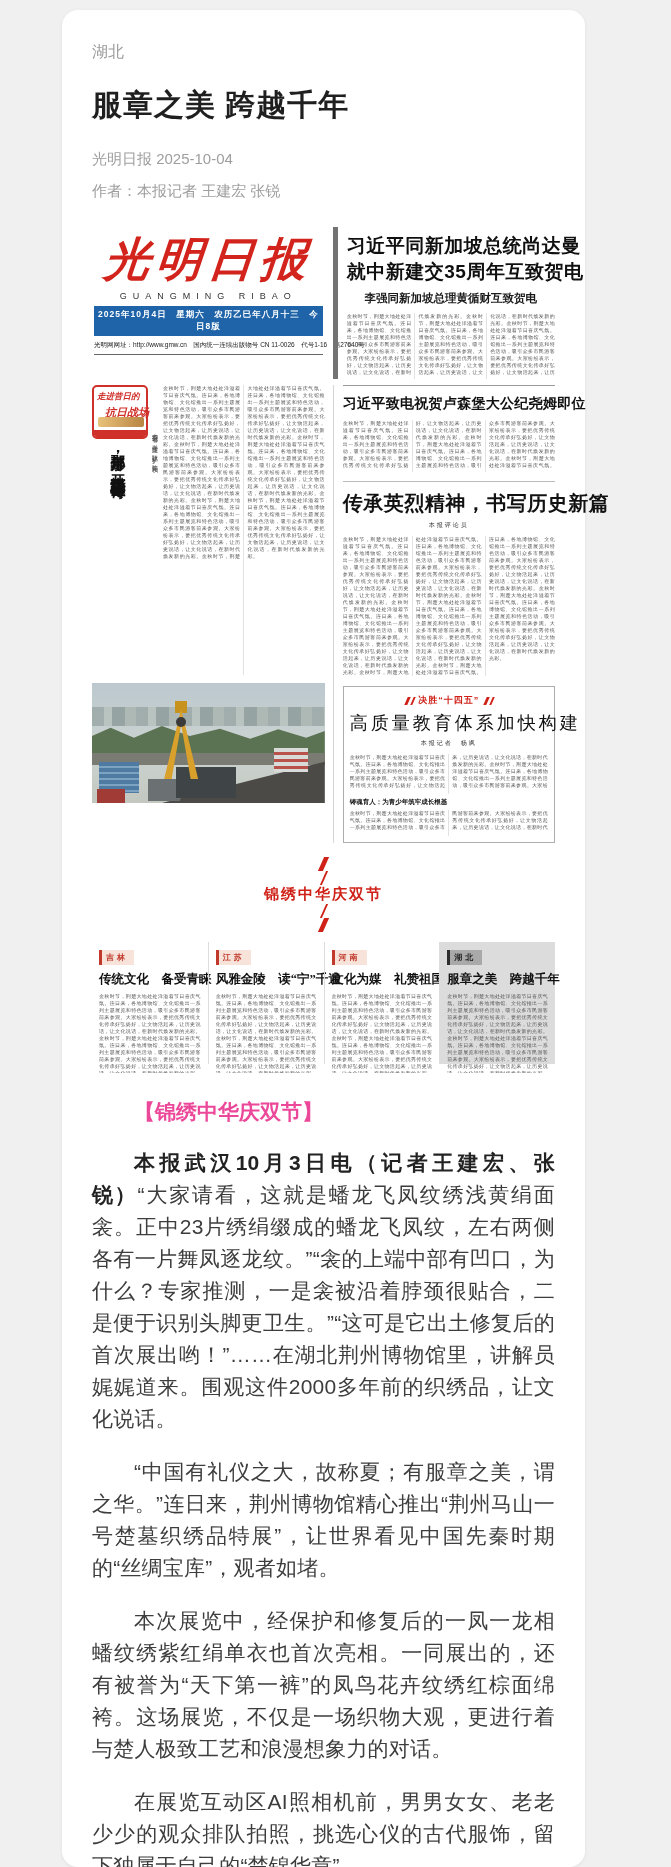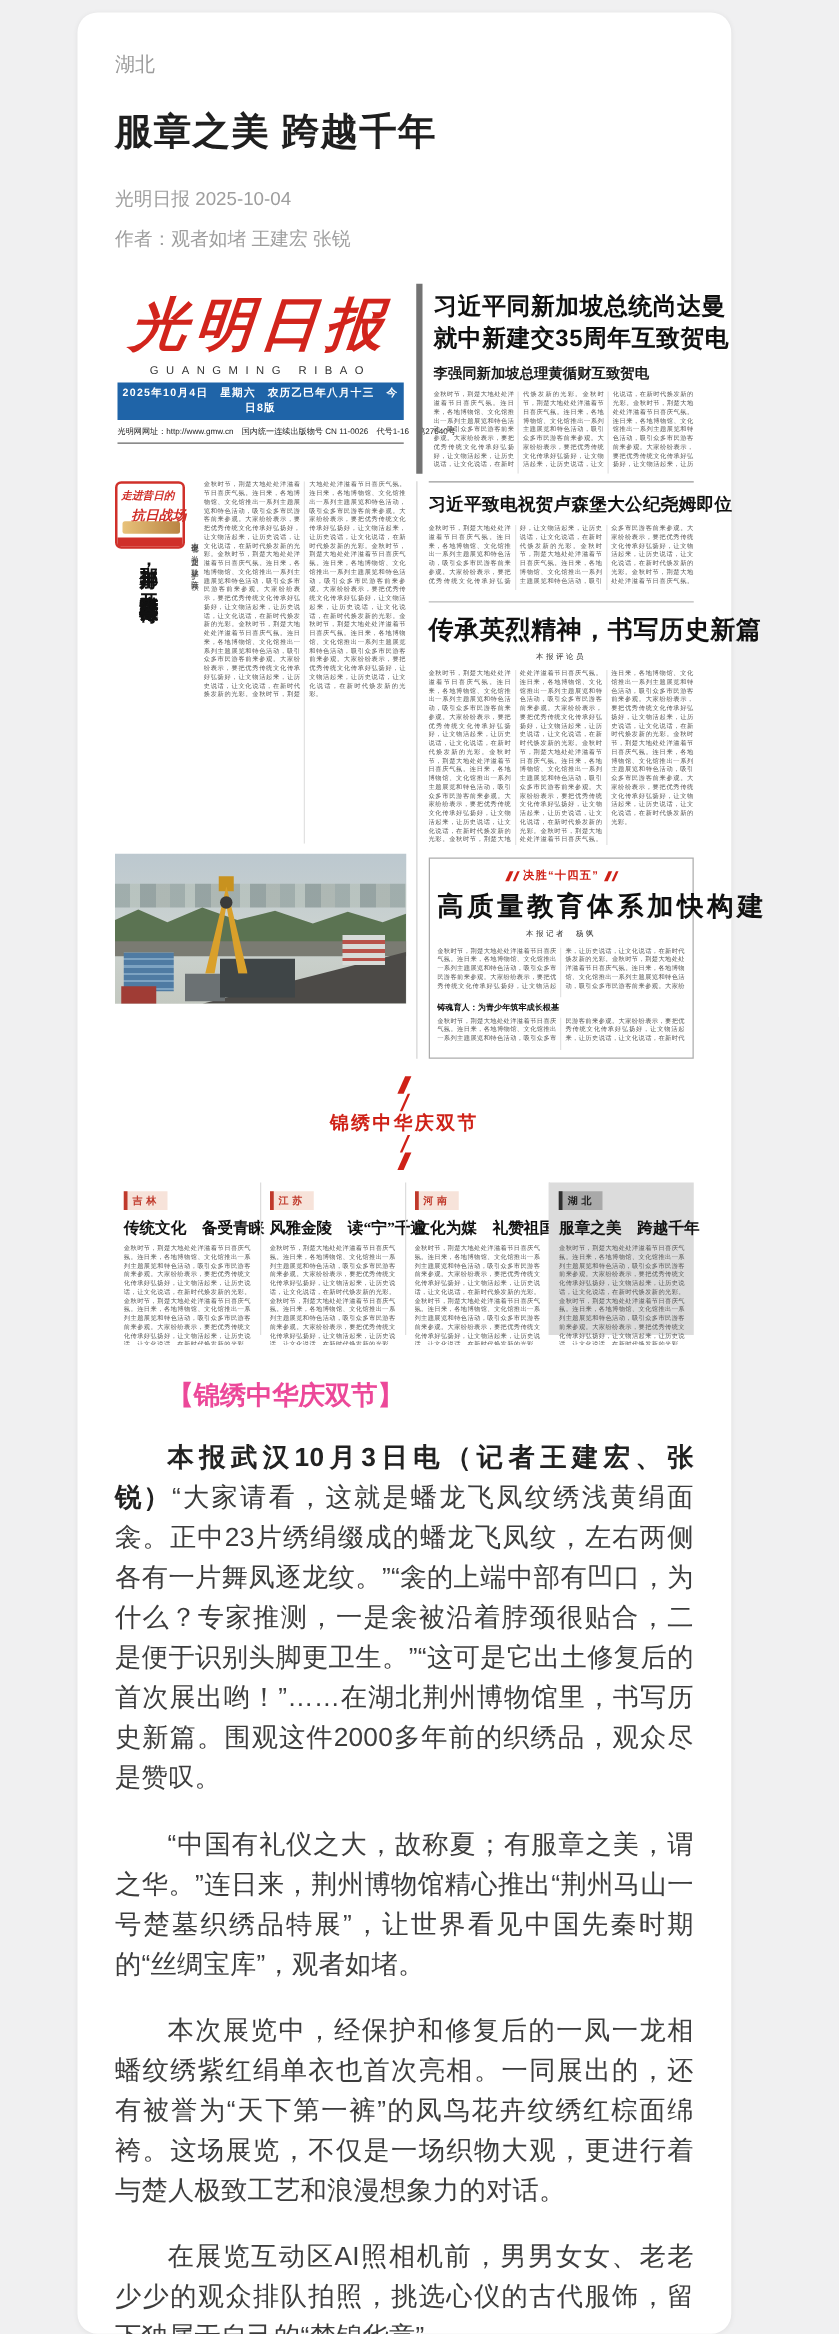--- a/index.html
+++ b/index.html
@@ -22,21 +22,21 @@
   .paper-top { display:flex; min-height:138px; }
   .p-left { width:52%; padding:4px 10px 0 2px; }
   .masthead { font-family:"Liberation Serif","DejaVu Serif",serif; font-weight:bold; font-style:italic;
     color:#d2241c; font-size:46px; line-height:58px; letter-spacing:6px; text-align:center; transform:skewX(-5deg); }
   .latin { font-size:9px; letter-spacing:6px; color:#333; text-align:center; margin-top:2px; }
   .bluebar { background:#1f64a8; color:#fff; font-size:8.5px; font-weight:bold; text-align:center;
     padding:3px 0; margin-top:5px; letter-spacing:1px; }
   .infoline { font-size:6.5px; color:#222; text-align:center; padding:5px 0 4px 0; border-bottom:1px solid #666; white-space:nowrap; }
   .p-right { width:48%; border-left:5px solid #737373; padding:6px 0 0 9px; }
   .h1line { font-size:19px; font-weight:800; color:#101010; line-height:26px; letter-spacing:.5px; text-align:center; white-space:nowrap; }
-  .h1sub { font-size:11.5px; font-weight:bold; color:#1a1a1a; margin:6px 0 7px 0; }
+  .h1sub { font-size:11.5px; font-weight:bold; color:#1a1a1a; text-align:center; margin:6px 0 7px 0; }
 
   .micro { font-size:5px; line-height:7px; color:#555; text-align:justify; overflow:hidden; letter-spacing:.3px; }
   .c3 { column-count:3; column-gap:7px; column-rule:1px solid #e2e2e2; }
   .c2 { column-count:2; column-gap:7px; column-rule:1px solid #e2e2e2; }
   .h66{height:66px;} .h52{height:52px;} .h140{height:140px;} .h40{height:40px;} .h26{height:26px;} .h80{height:80px;}
 
   .paper-mid { display:flex; margin-top:6px; }
   .m-left { width:52%; padding-right:8px; }
   .story-row { display:flex; height:292px; }
   .v-col { width:58px; flex:none; }
@@ -75,21 +75,21 @@
 
   .m-right { width:48%; border-left:1px solid #d5d5d5; padding-left:9px; }
   .h2 { font-size:14px; font-weight:800; color:#101010; letter-spacing:.3px; text-align:center;
     border-top:1px solid #999; padding-top:9px; margin-bottom:7px; white-space:nowrap; }
   .blk3 { border-top:1px solid #bbb; margin-top:9px; padding-top:8px; }
   .h3 { font-family:"Liberation Serif","DejaVu Serif",serif; font-size:20px; font-weight:bold; color:#111;
     letter-spacing:.5px; text-align:center; white-space:nowrap; }
   .byline { font-size:6px; color:#333; text-align:center; margin:4px 0 6px 0; letter-spacing:2px; }
   .edu { border:1px solid #adadad; margin-top:10px; padding:7px 6px 6px 6px; }
   .edu-label { text-align:center; color:#cf2117; font-size:9px; font-weight:bold; letter-spacing:1px; }
-  .edu-h { font-family:"Liberation Serif","DejaVu Serif",serif; font-size:21px; font-weight:bold; color:#111;
+  .edu-h { font-family:"Liberation Serif","DejaVu Serif",serif; font-size:18px; font-weight:normal; color:#111;
     letter-spacing:3px; text-align:center; margin-top:4px; white-space:nowrap; }
   .edu-sub { font-size:6.5px; font-weight:bold; color:#111; margin:4px 0 3px 0; }
 
   .slash { display:inline-block; background:#cf2117; transform:skewX(-24deg); vertical-align:middle; }
   .slash.th { width:5px; height:14px; margin:0 2px; }
   .slash.tn { width:2px; height:14px; margin:0 2px; }
   .slash.sm { width:3px; height:8px; margin:0 2px; }
   .slash.sn { width:1.5px; height:8px; margin:0 1px; }
 
   .banner { display:flex; align-items:center; justify-content:center; margin:14px 0 10px 0;flex-direction:column; }
@@ -113,21 +113,21 @@
   .article p b { color:#222; }
 </style>
 </head>
 <body>
 
 <div class="card">
 
   <div class="category">湖北</div>
   <h1 class="title">服章之美 跨越千年</h1>
   <div class="meta">光明日报 2025-10-04</div>
-  <div class="meta author">作者：观者如堵 王建宏 张锐</div>
+  <div class="meta author">作者：本报记者 王建宏 张锐</div>
 
   <div class="paper">
 
     <div class="paper-top">
       <div class="p-left">
         <div class="masthead">光明日报</div>
         <div class="latin">GUANGMING RIBAO</div>
         <div class="bluebar">2025年10月4日　星期六　农历乙巳年八月十三　今日8版</div>
         <div class="infoline">光明网网址：http://www.gmw.cn　国内统一连续出版物号 CN 11-0026　代号1-16　第27640号</div>
       </div>
@@ -226,20 +226,20 @@
       <div class="pcol hl">
         <span class="chip dark">湖北</span>
         <div class="pcol-h">服章之美　跨越千年</div>
         <div class="micro c1 h80">金秋时节，荆楚大地处处洋溢着节日喜庆气氛。连日来，各地博物馆、文化馆推出一系列主题展览和特色活动，吸引众多市民游客前来参观。大家纷纷表示，要把优秀传统文化传承好弘扬好，让文物活起来，让历史说话，让文化说话，在新时代焕发新的光彩。金秋时节，荆楚大地处处洋溢着节日喜庆气氛。连日来，各地博物馆、文化馆推出一系列主题展览和特色活动，吸引众多市民游客前来参观。大家纷纷表示，要把优秀传统文化传承好弘扬好，让文物活起来，让历史说话，让文化说话，在新时代焕发新的光彩。金秋时节，荆楚大地处处洋溢着节日喜庆气氛。连日来，各地博物馆、文化馆推出一系列主题展览和特色活动，吸引众多市民游客前来参观。大家纷纷表示，要把优秀传统文化传承好弘扬好，让文物活起来，让历史说话，让文化说话，在新时代焕发新的光彩。金秋时节，荆楚大地处处洋溢着节日喜庆气氛。连日来，各地博物馆、文化馆推出一系列主题展览和特色活动，吸引众多市民游客前来参观。大家纷纷表示，要把优秀传统文化传承好弘扬好，让文物活起来，让历史说话，让文化说话，在新时代焕发新的光彩。金秋时节，荆楚大地处处洋溢着节日喜庆气氛。连日来，各地博物馆、文化馆推出一系列主题展览和特色活动，吸引众多市民游客前来参观。大家纷纷表示，要把优秀传统文化传承好弘扬好，让文物活起来，让历史说话，让文化说话，在新时代焕发新的光彩。金秋时节，荆楚大地处处洋溢着节日喜庆气氛。连日来，各地博物馆、文化馆推出一系列主题展览和特色活动，吸引众多市民游客前来参观。大家纷纷表示，要把优秀传统文化传承好弘扬好，让文物活起来，让历史说话，让文化说话，在新时代焕发新的光彩。</div>
       </div>
     </div>
   </div>
 
   <div class="article">
     <div class="section-tag">【锦绣中华庆双节】</div>
-    <p><b>本报武汉10月3日电（记者王建宏、张锐）</b><span>“大家请看，这就是蟠龙飞凤纹绣浅黄绢面衾。正中23片绣绢缀成的蟠龙飞凤纹，左右两侧各有一片舞凤逐龙纹。”“衾的上端中部有凹口，为什么？专家推测，一是衾被沿着脖颈很贴合，二是便于识别头脚更卫生。”“这可是它出土修复后的首次展出哟！”……在湖北荆州博物馆里，书写历史新篇。围观这件2000多年前的织绣品，观众尽是赞叹。</span></p>
+    <p><b>本报武汉10月3日电（记者王建宏、张锐）</b><span>“大家请看，这就是蟠龙飞凤纹绣浅黄绢面衾。正中23片绣绢缀成的蟠龙飞凤纹，左右两侧各有一片舞凤逐龙纹。”“衾的上端中部有凹口，为什么？专家推测，一是衾被沿着脖颈很贴合，二是便于识别头脚更卫生。”“这可是它出土修复后的首次展出哟！”……在湖北荆州博物馆里，讲解员娓娓道来。围观这件2000多年前的织绣品，让文化说话。</span></p>
     <p><span>“中国有礼仪之大，故称夏；有服章之美，谓之华。”连日来，荆州博物馆精心推出“荆州马山一号楚墓织绣品特展”，让世界看见中国先秦时期的“丝绸宝库”，观者如堵。</span></p>
     <p><span>本次展览中，经保护和修复后的一凤一龙相蟠纹绣紫红绢单衣也首次亮相。一同展出的，还有被誉为“天下第一裤”的凤鸟花卉纹绣红棕面绵袴。这场展览，不仅是一场织物大观，更进行着与楚人极致工艺和浪漫想象力的对话。</span></p>
     <p><span>在展览互动区AI照相机前，男男女女、老老少少的观众排队拍照，挑选心仪的古代服饰，留下独属于自己的“楚锦华章”。</span></p>
     <p><span>荆州博物馆馆长杨开勇表示，荆州博物馆始终秉持传承弘扬中华优秀传统文化与荆楚灿烂文明的初心，致力于推动楚文化融入当代生活、走向国际舞台。</span></p>
   </div>
 
 </div>
 
 </body></html>

